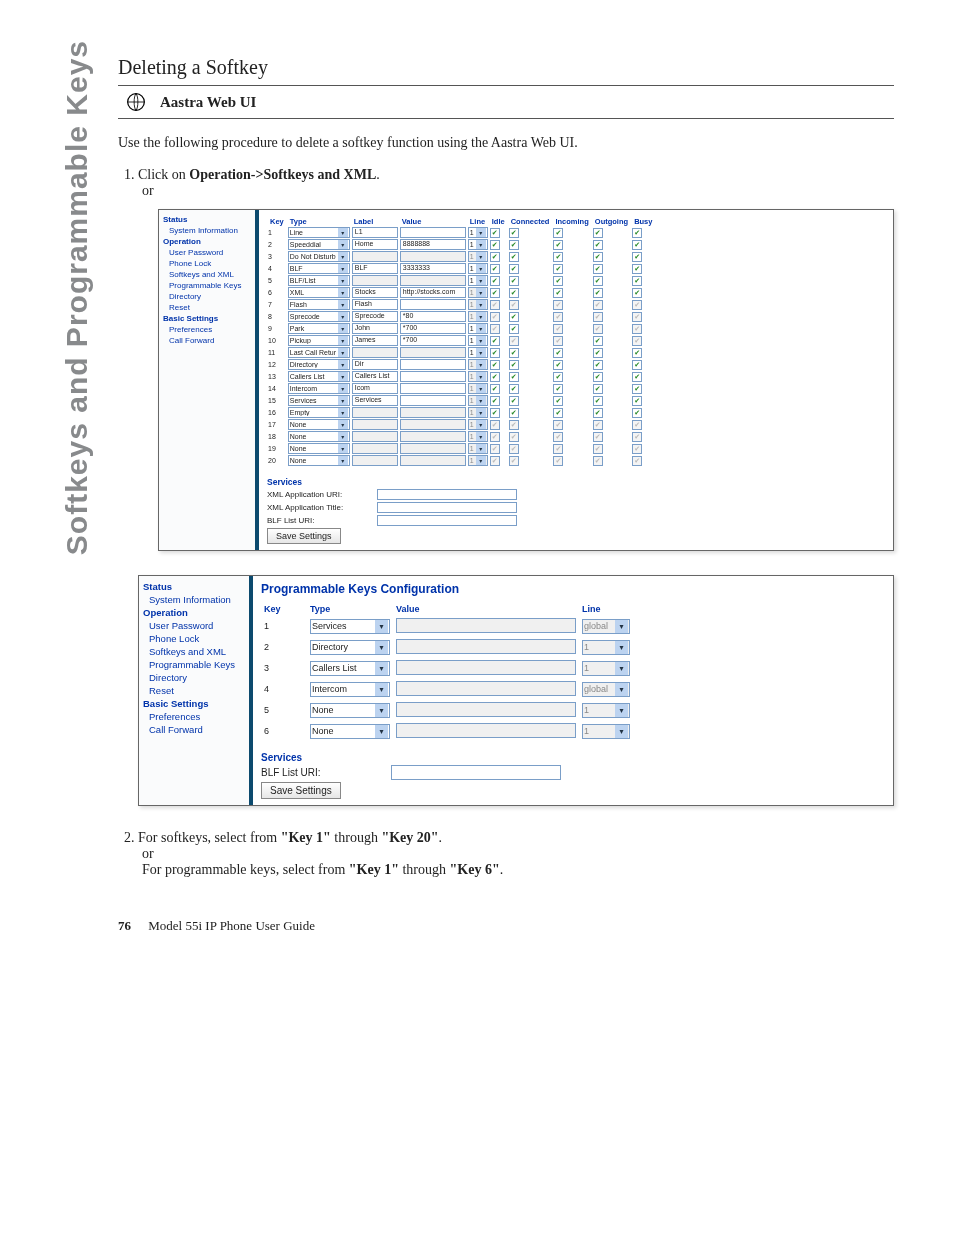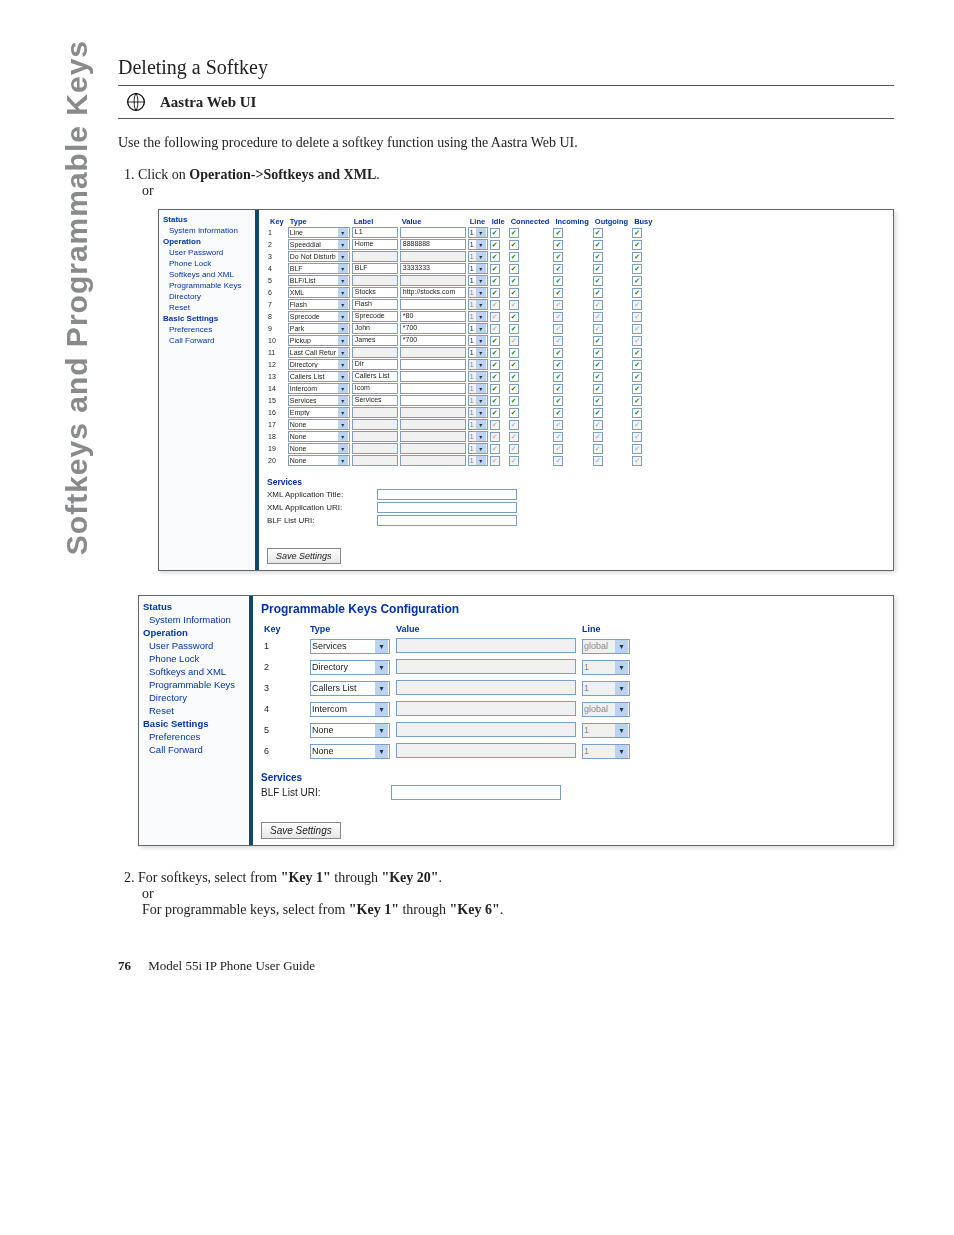--- a/index.html
+++ b/index.html
@@ -110,24 +110,23 @@
   }
   .chk.off { color: #bbb; background:#f4f4f4;}
   .services-head { color:#0033aa; font-weight:bold; font-size:8.5px; margin-top:10px;}
   .srow { display:flex; align-items:center; margin: 2px 0; font-size:8px;}
   .srow span:first-child { width: 110px; }
   .btn {
     border: 1px solid #888;
     background: linear-gradient(#fff,#e6e6e6);
     font-size: 9px;
     padding: 2px 8px;
-    margin-top: 20px;
+    margin-top: 0;
     display:inline-block;
     cursor: pointer;
-    font-style: italic;
   }
   
   .screenshot.pk table.sk th, .screenshot.pk table.sk td { font-size: 9px; padding: 2px 3px;}
   .screenshot.pk .panel-title { font-size: 12px; }
   .screenshot.pk .nav-item, .screenshot.pk .nav-head { font-size: 9.5px; }
   .screenshot.pk .sel { height: 15px; font-size: 9px;}
   .screenshot.pk .sel .arrow { width:13px; height:13px; font-size:8px;}
   .screenshot.pk .txt { height: 15px; font-size:9px;}
   .screenshot.pk .btn { font-size: 10px; }
   .screenshot.pk .services-head { font-size: 10px;}
@@ -565,25 +564,25 @@
                     <td><span class="chk off">✔</span></td>
                     <td><span class="chk off">✔</span></td>
                     <td><span class="chk off">✔</span></td>
                     <td><span class="chk off">✔</span></td>
                     <td><span class="chk off">✔</span></td>
                   </tr>
                 </tbody>
               </table>
             <div class="services-head">Services</div>
             <div class="srow">
-                <span>XML Application Title:</span>
+                <span>XML Application URI:</span>
                 <span class="txt" style="width:140px"></span>
               </div>
             <div class="srow">
-                <span>XML Application URI:</span>
+                <span>XML Application Title:</span>
                 <span class="txt" style="width:140px"></span>
               </div>
             <div class="srow">
                 <span>BLF List URI:</span>
                 <span class="txt" style="width:140px"></span>
               </div>
             <span class="btn">Save Settings</span>
           </div>
         </div>
 

